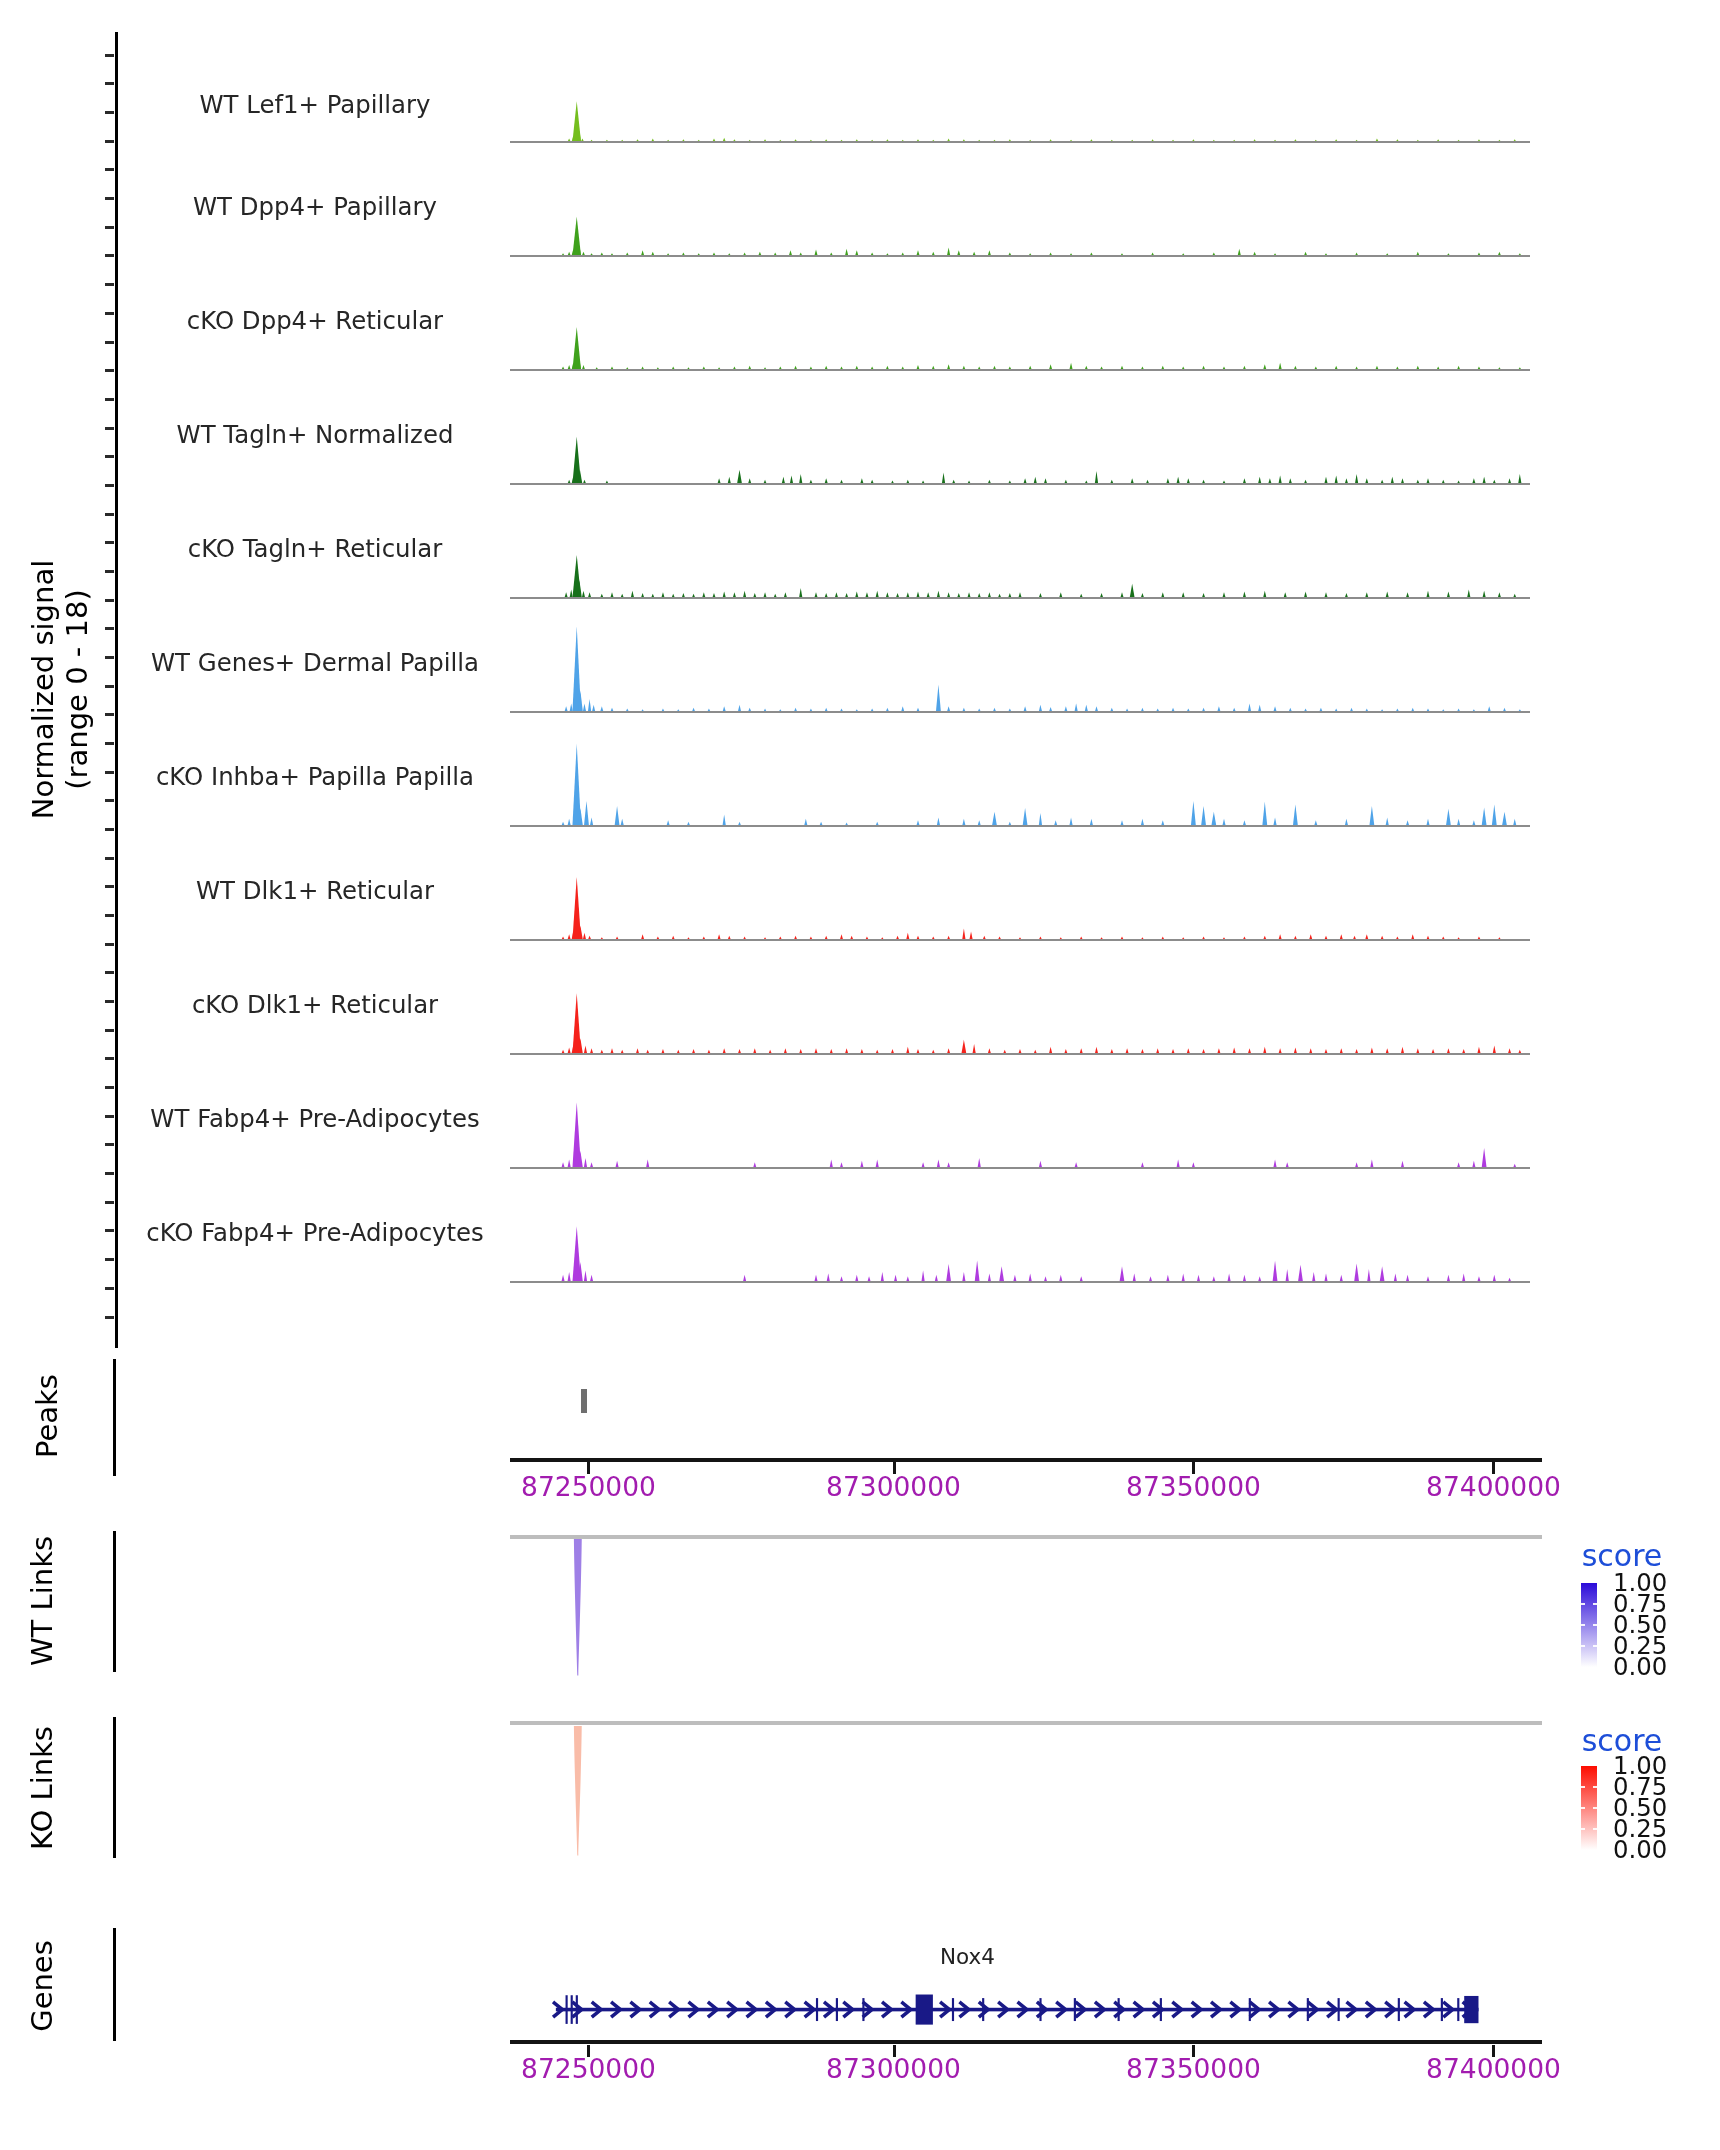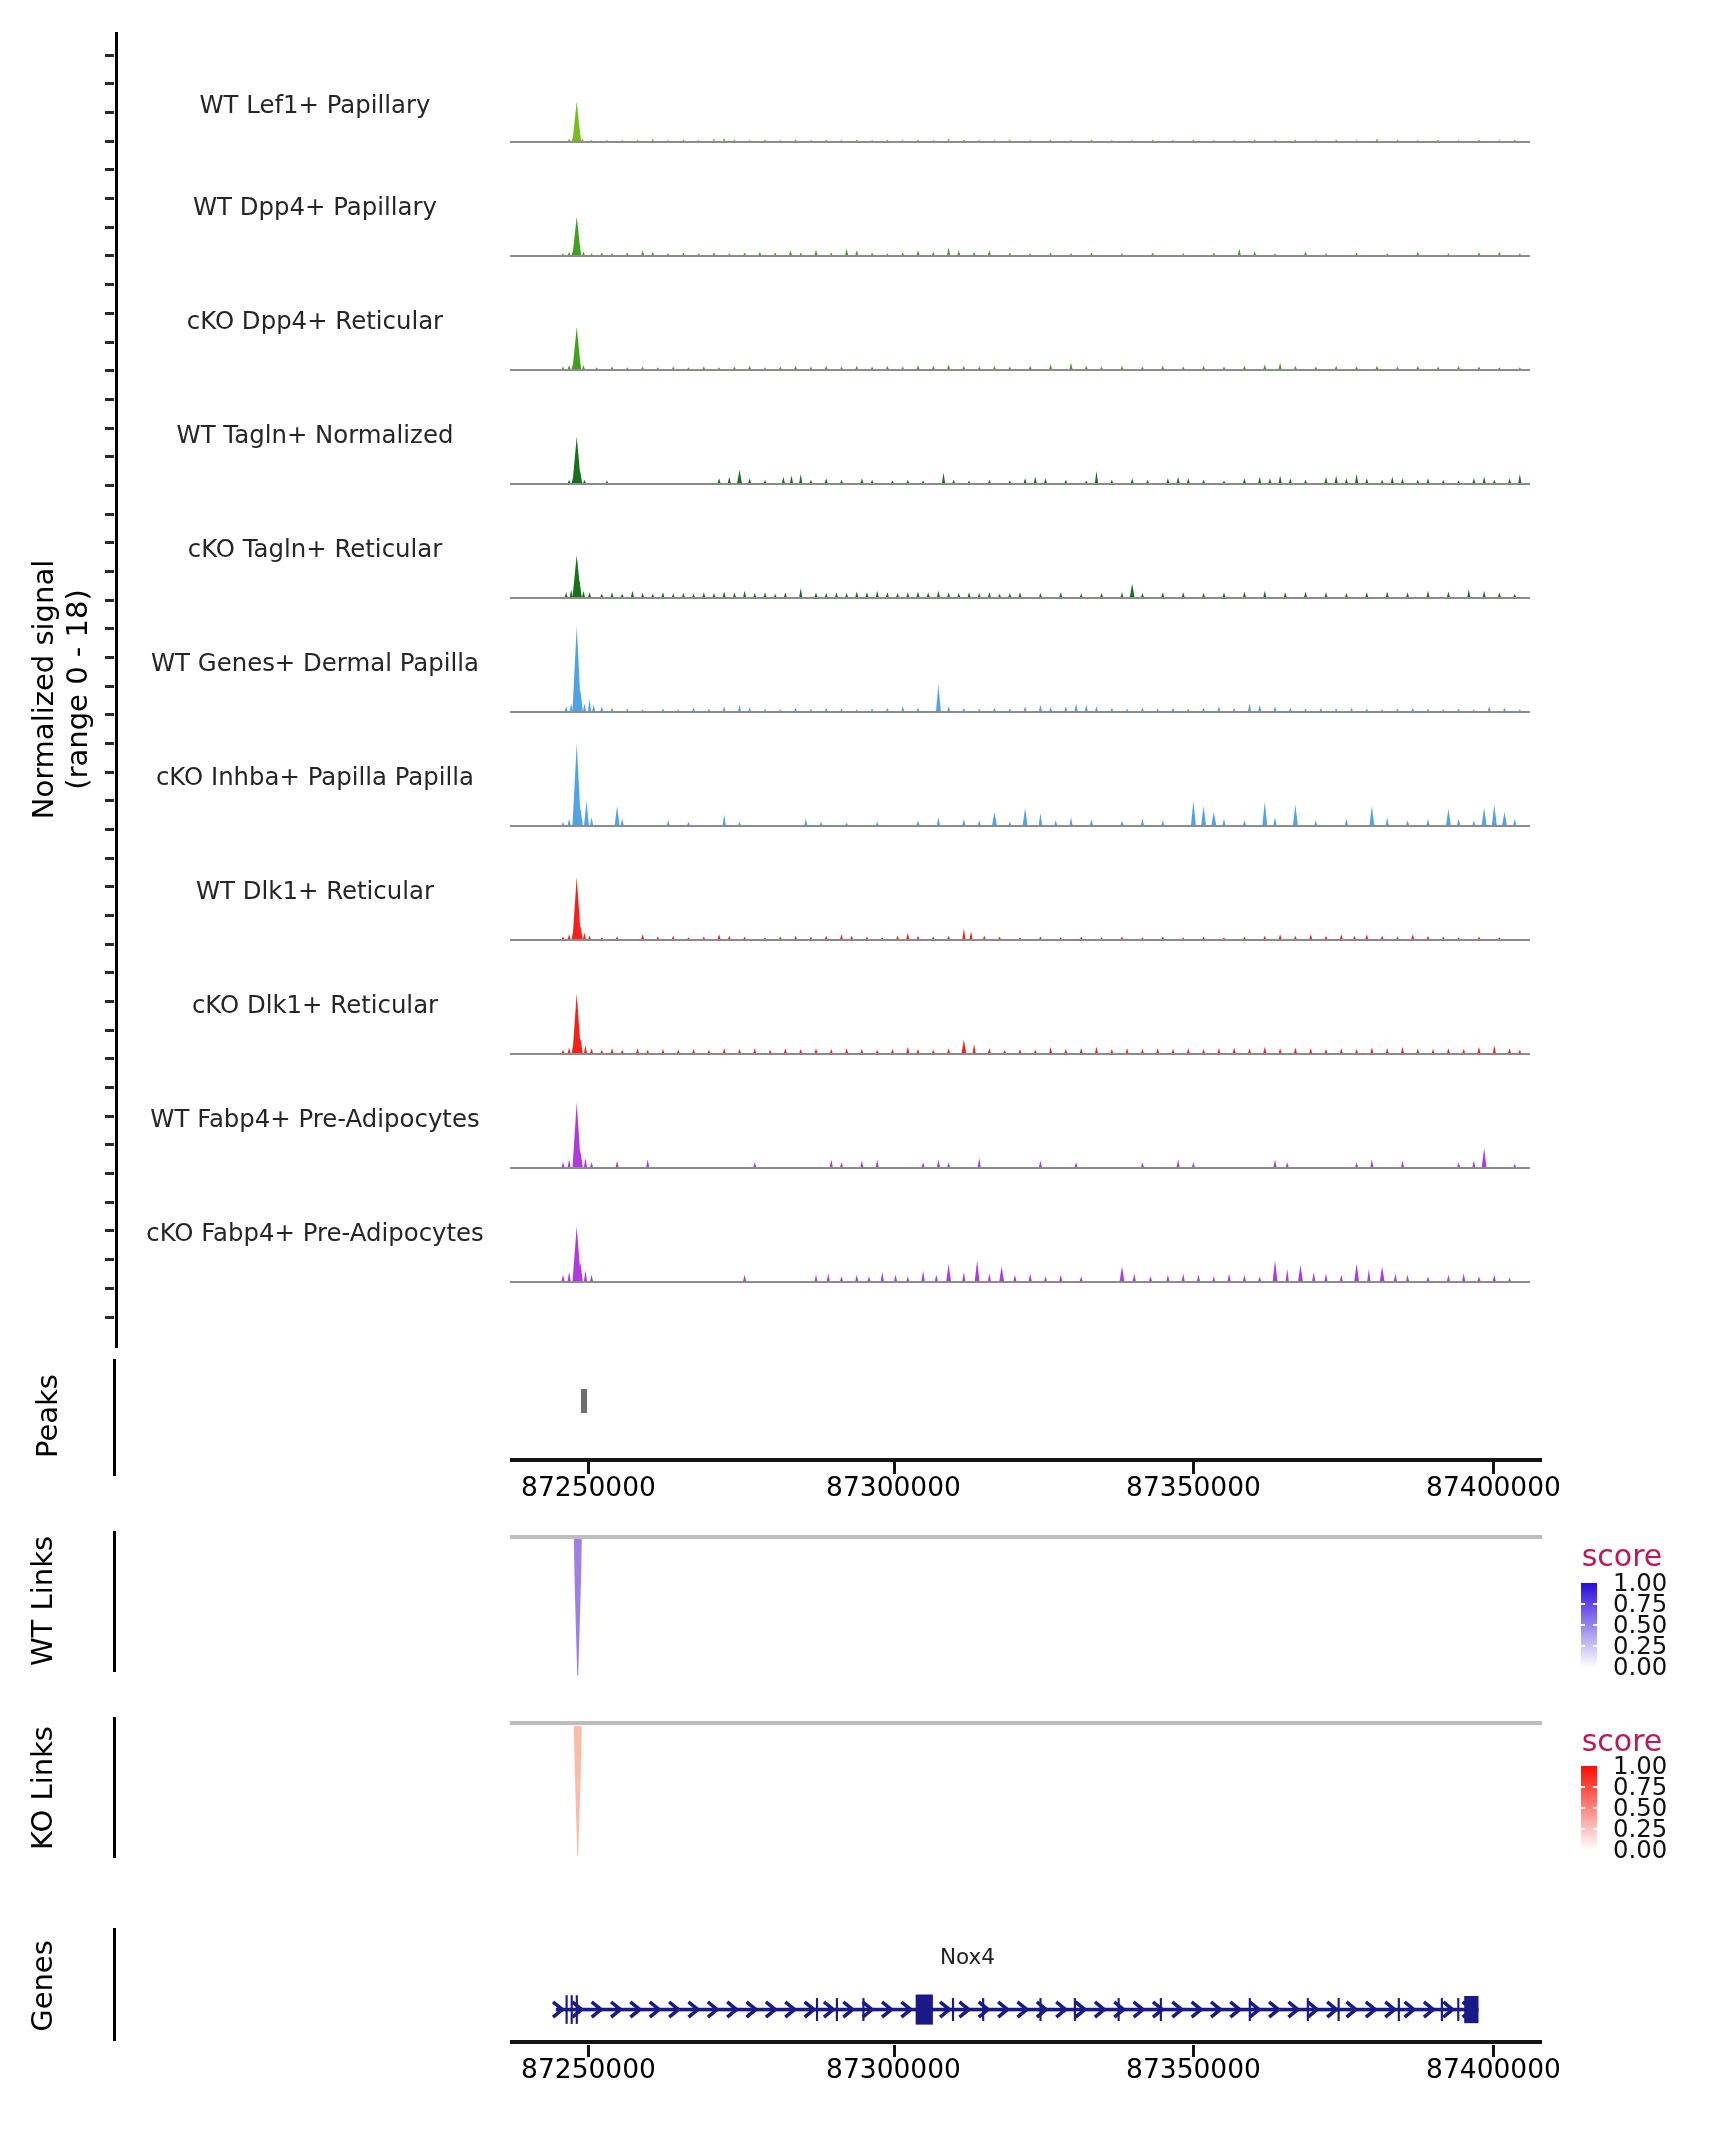--- a/index.html
+++ b/index.html
@@ -4,22 +4,22 @@
 <style>
   html,body{margin:0;padding:0;background:#ffffff;}
   #fig{position:relative;width:1721px;height:2151px;background:#ffffff;overflow:hidden;
        font-family:"DejaVu Sans","Liberation Sans",sans-serif;color:#1a1a1a;}
   .abs{position:absolute;}
   .rot{position:absolute;text-align:center;transform:rotate(-90deg);}
   .ylab{font-size:29px;color:#000;line-height:34px;white-space:nowrap;}
   .seclab{font-size:29px;color:#000;line-height:34px;white-space:nowrap;}
   .tracklabel{position:absolute;left:100px;width:430px;text-align:center;
               font-size:24.4px;line-height:30px;color:#262626;white-space:nowrap;}
-  .ticklabel{position:absolute;width:215px;text-align:center;font-size:26.5px;color:#000000;}
-  .legend-title{position:absolute;width:158px;text-align:center;font-size:30px;color:#be185d;}
+  .ticklabel{position:absolute;width:215px;text-align:center;font-size:26.5px;color:#a21caf;}
+  .legend-title{position:absolute;width:158px;text-align:center;font-size:30px;color:#1d4ed8;}
   .legend-num{position:absolute;width:100px;text-align:left;font-size:24.4px;line-height:24.4px;color:#111;}
   .baseline{position:absolute;height:2.2px;background:#8c8c8c;}
   .graybar{position:absolute;height:4.3px;background:#bdbdbd;}
   .axisline{position:absolute;height:4.3px;background:#141414;}
   .axistick{position:absolute;width:2.9px;height:11.5px;background:#141414;}
   .ytick{position:absolute;width:9.3px;height:2.9px;background:#2a2a2a;}
   .secbar{position:absolute;width:2.9px;background:#000;}
   .gradbar{position:absolute;width:16px;}
   .gradtick{position:absolute;width:4.3px;height:2.2px;background:rgba(255,255,255,0.9);}
   .genename{position:absolute;width:215px;text-align:center;font-size:21.5px;color:#222;}

